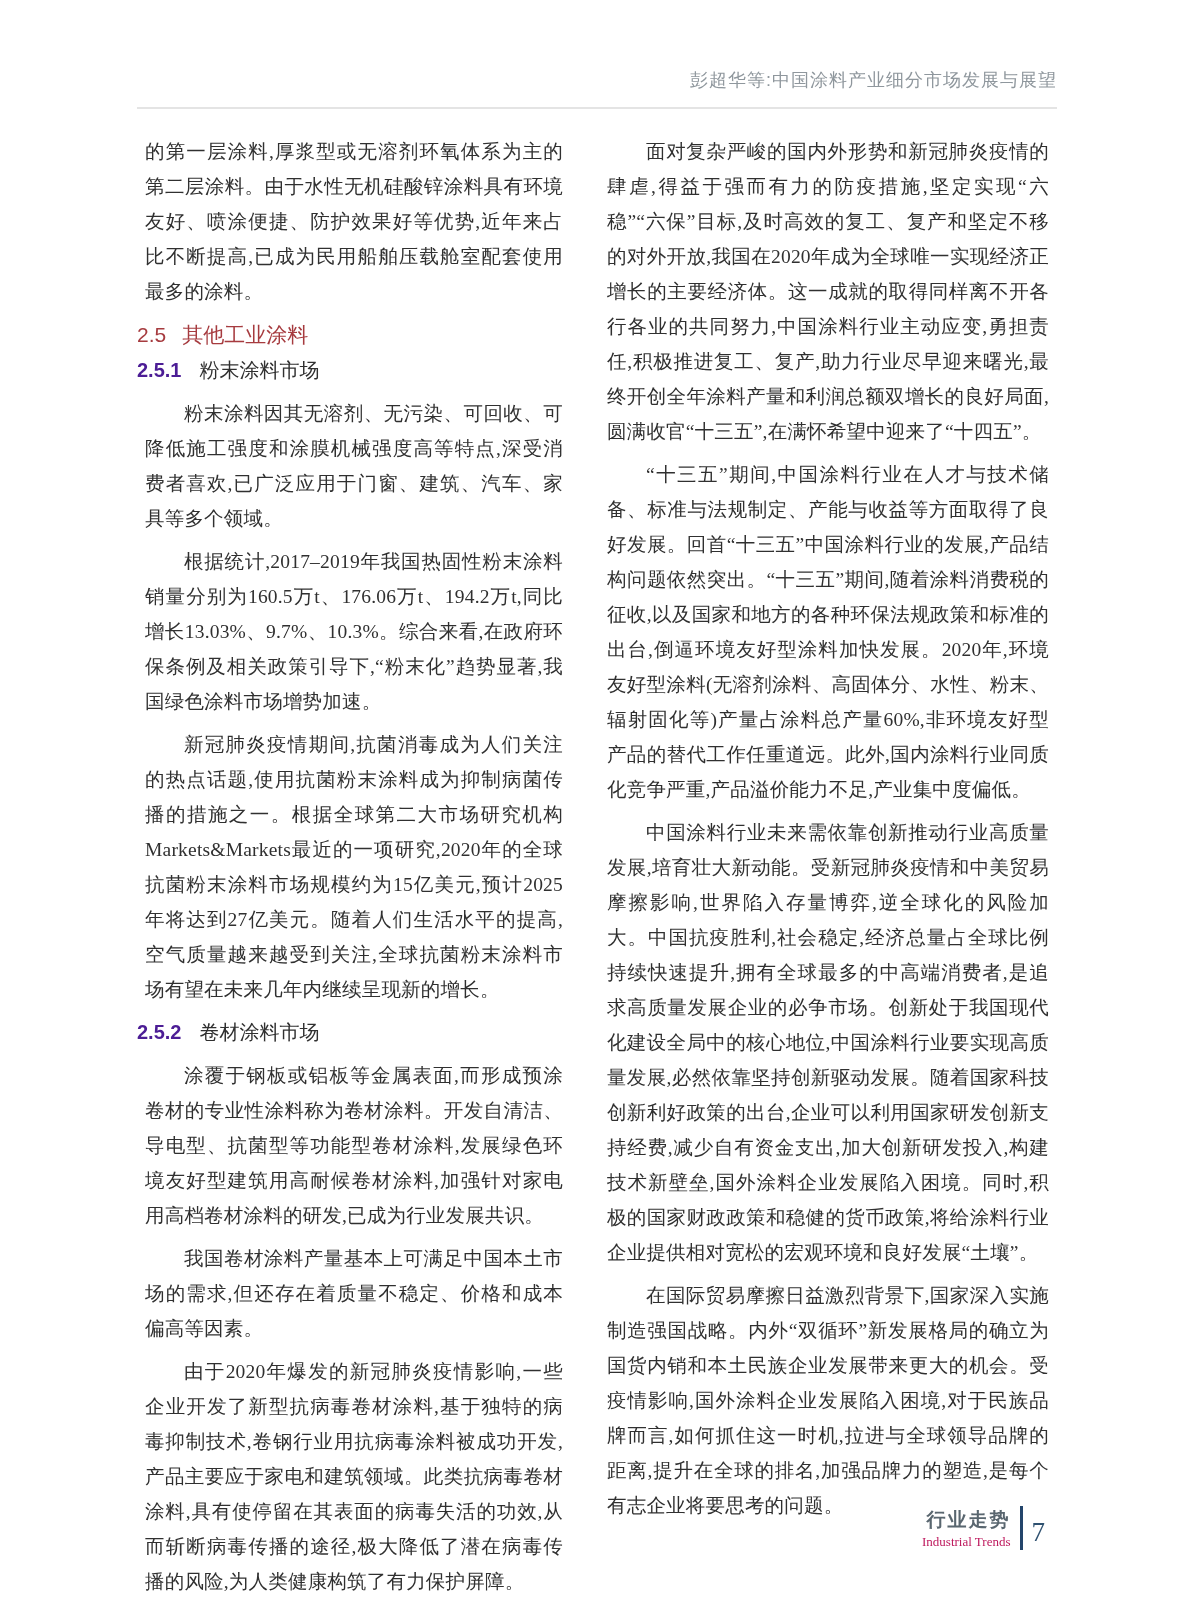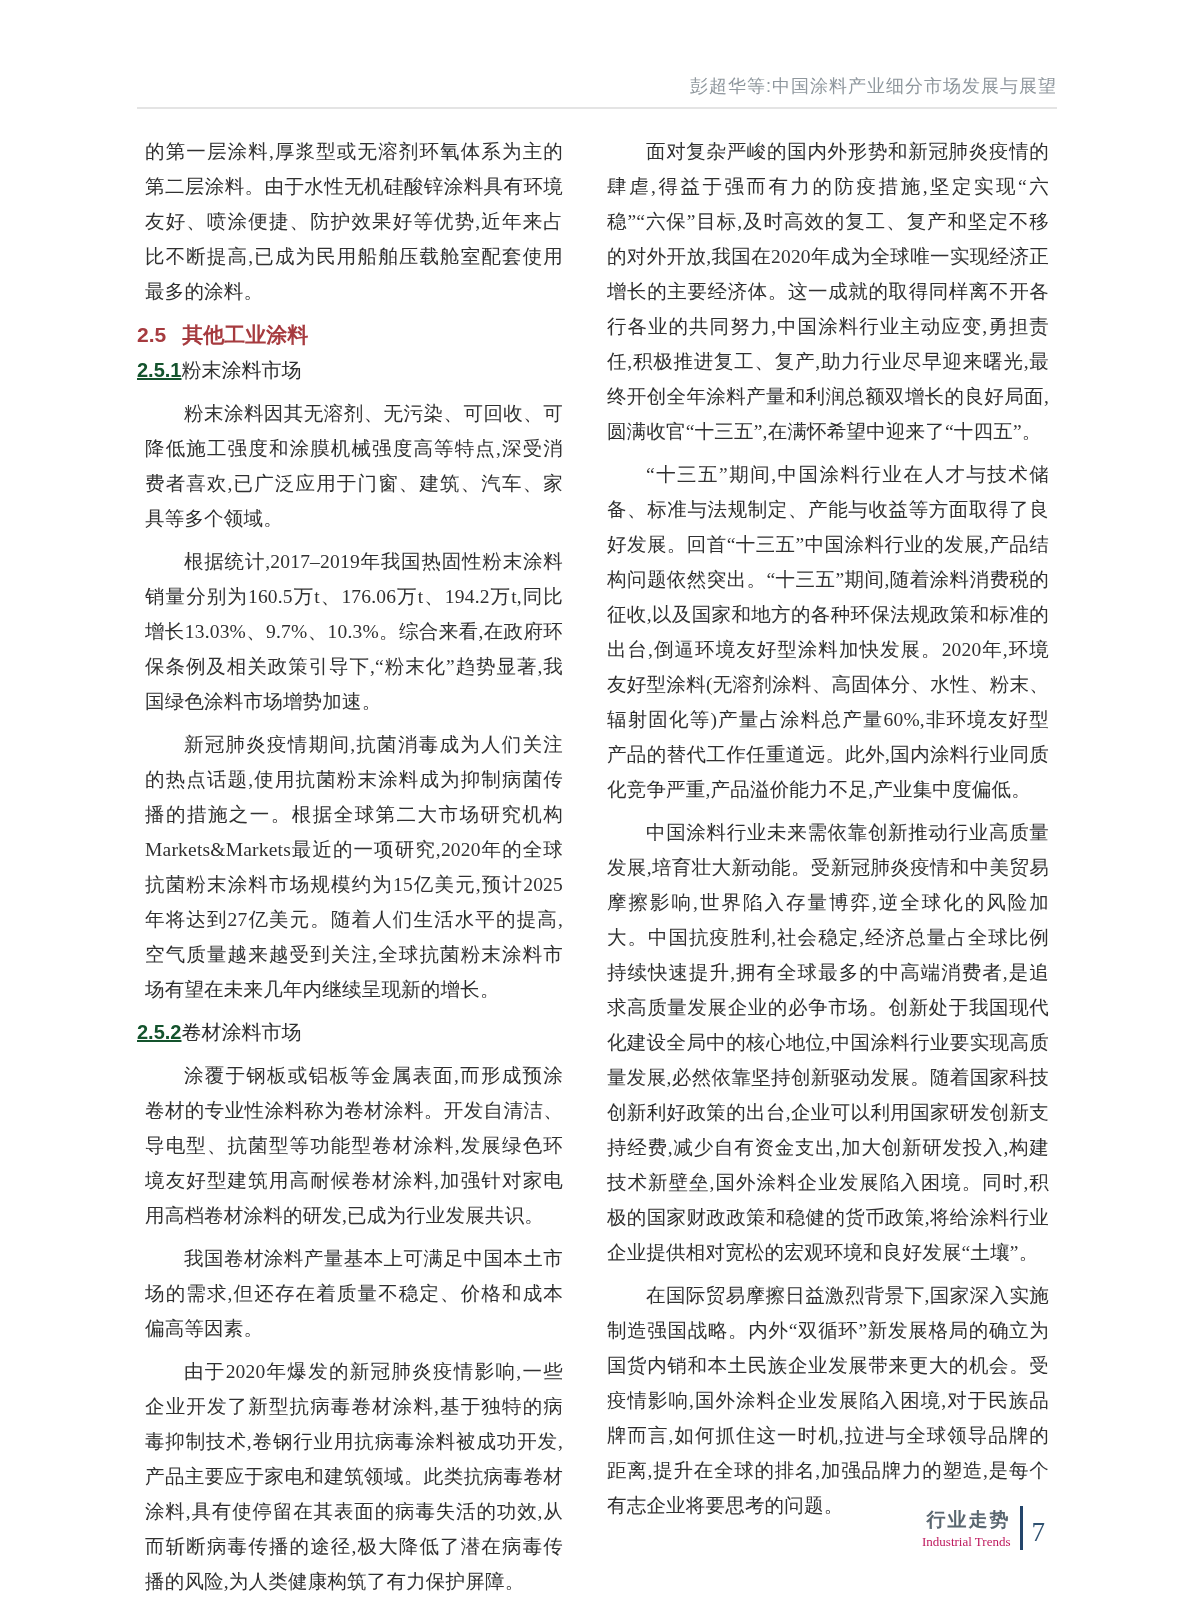--- a/index.html
+++ b/index.html
@@ -7,21 +7,21 @@
     position:relative;
     width:1187px;height:1600px;
     background:#ffffff;
     margin:0 auto;
     overflow:hidden;
     font-family:"Liberation Serif","DejaVu Serif",serif;
     color:#303030;
   }
   
   .running-head{
-    position:absolute;left:137px;top:74px;width:920px;
+    position:absolute;left:137px;top:68px;width:920px;
     text-align:right;
     font-family:"Liberation Sans","DejaVu Sans",sans-serif;
     font-size:18px;color:#8f979d;letter-spacing:1px;
   }
   .head-rule{
     position:absolute;left:137px;top:107px;width:920px;height:2px;
     background:#e4e4e4;
   }
   
   .content{
@@ -35,33 +35,33 @@
     margin:8px;
     font-size:19.5px;line-height:35px;
     text-align:justify;
     letter-spacing:0.2px;
   }
   .col p.indent{text-indent:2em;}
   
   .h-l2{
     margin:2px 0 1px 0;
     font-family:"Liberation Sans","DejaVu Sans",sans-serif;
-    font-size:21px;line-height:35px;font-weight:bold;
+    font-size:21px;line-height:35px;font-weight:normal;
     color:#a63b3f;
   }
   .h-l2 .h-num{margin-right:16px;}
   
   .h-l3{
     margin:0;
     font-size:20px;line-height:35px;font-weight:normal;
     color:#303030;
   }
   .h-l3 .h-num{
     font-family:"Liberation Sans","DejaVu Sans",sans-serif;
-    color:#14532d;font-weight:600;text-decoration:underline;
+    color:#4c1d95;font-weight:600;margin-right:18px;
   }
   
   .h-l1{
     margin:21px 0 15px 0;
     font-family:"Liberation Sans","DejaVu Sans",sans-serif;
     font-size:26px;line-height:32px;font-weight:bold;
     color:#a63b3f;
   }
   .h-l1 .h-num{margin-right:22px;}
   

